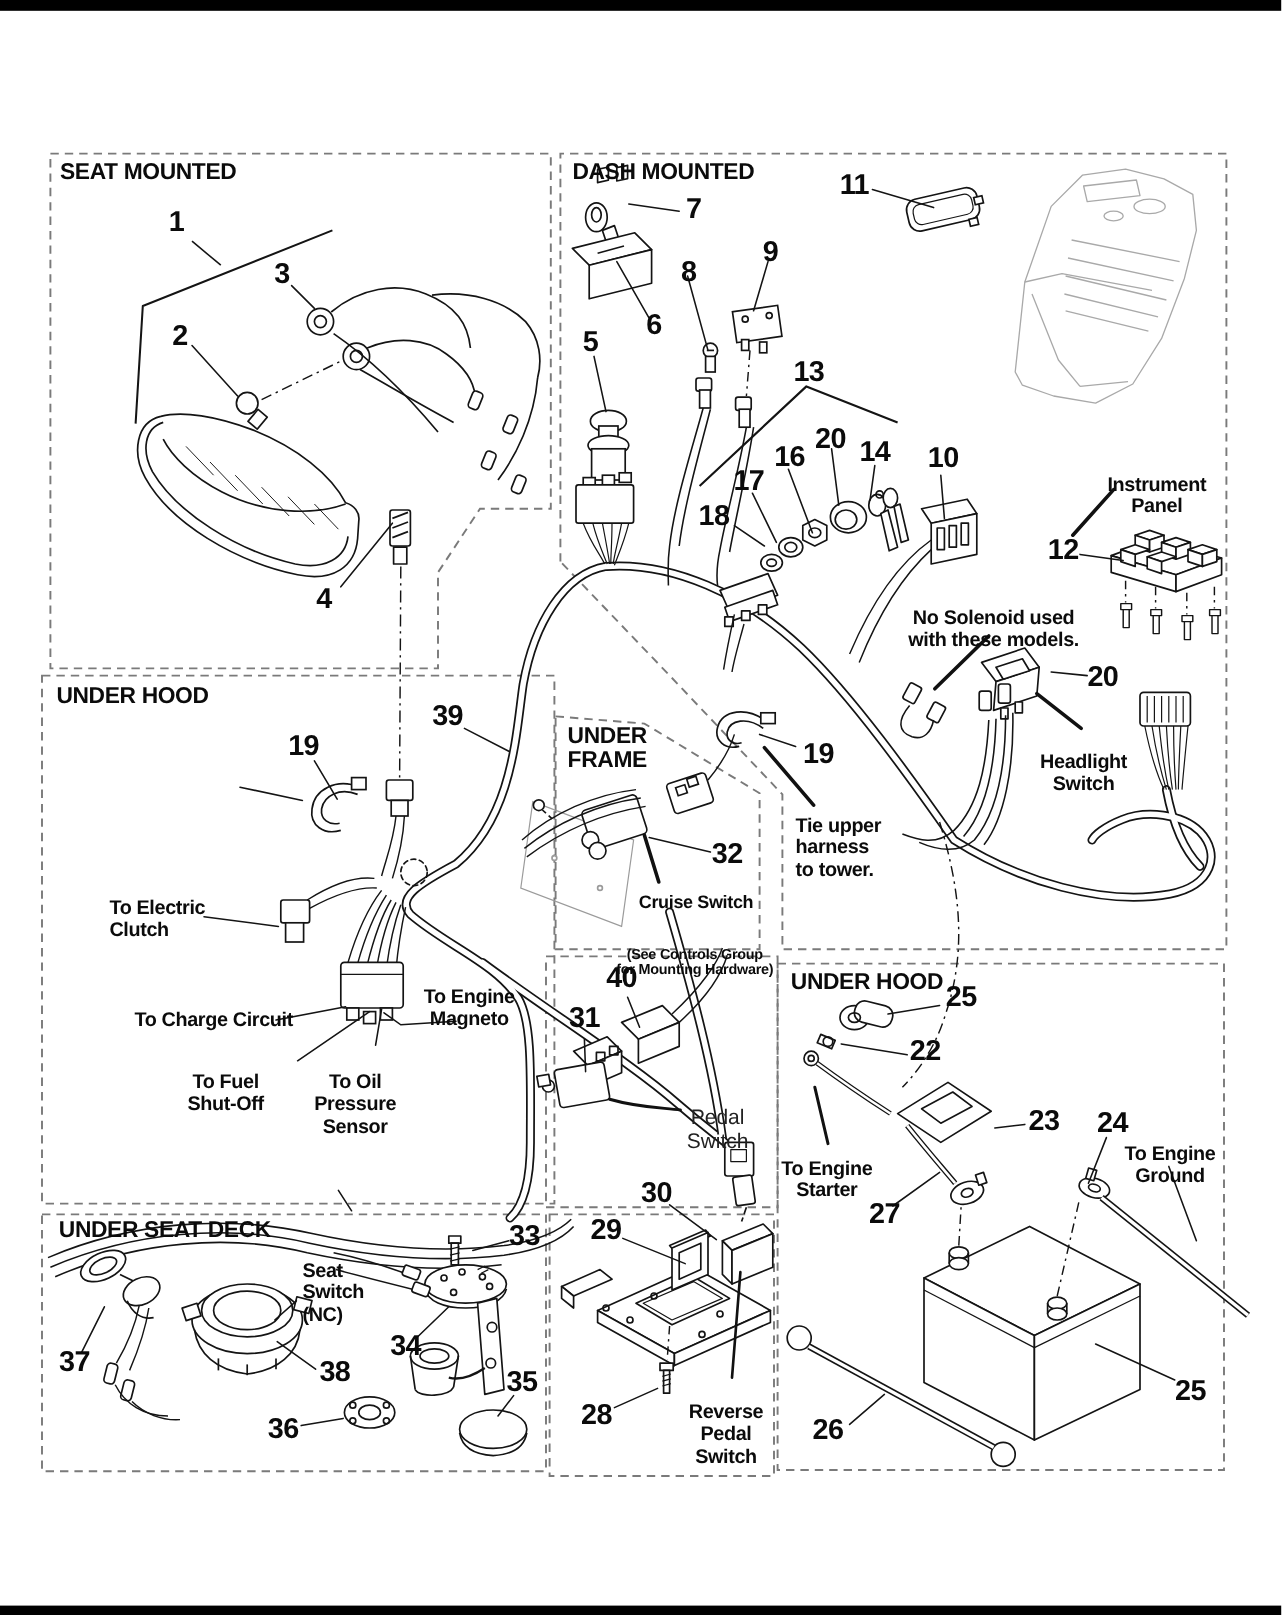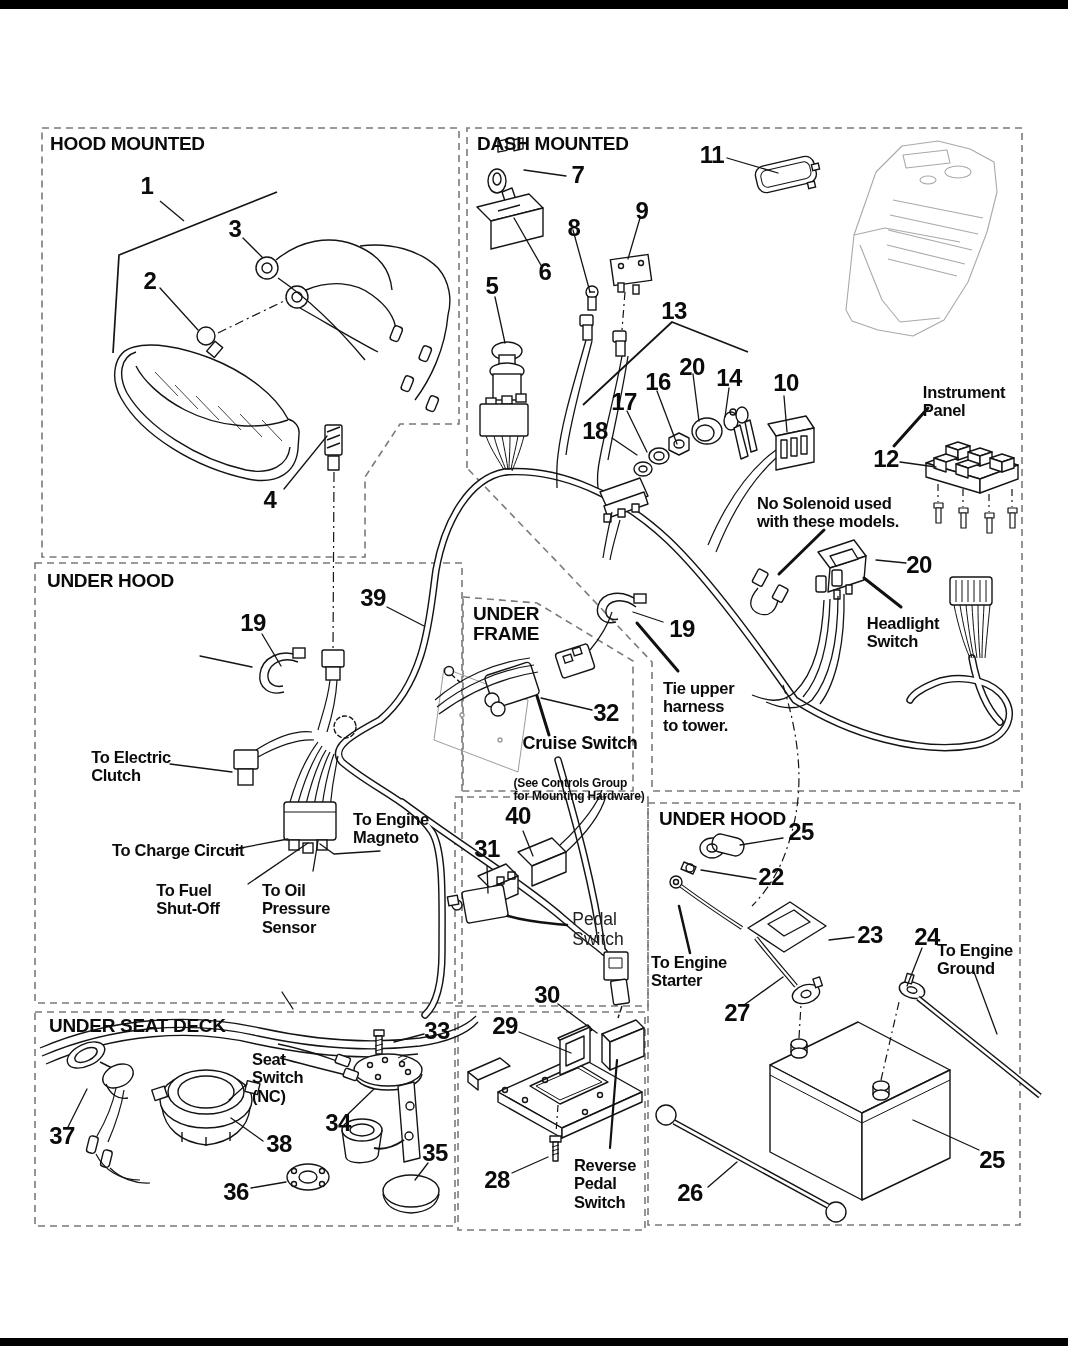--- a/index.html
+++ b/index.html
@@ -3,21 +3,21 @@
 <meta charset="utf-8">
 <style>
   html,body{margin:0;padding:0;background:#ffffff;}
   #page{position:relative;width:1068px;height:1346px;background:#fff;overflow:hidden;
         font-family:"Liberation Sans",sans-serif;}
   svg{position:absolute;left:0;top:0;}
   .t{position:absolute;color:#0b0b0b;font-weight:bold;white-space:pre-line;line-height:1.12;}
   .num{font-size:24px;transform:translate(-50%,-50%);letter-spacing:-0.5px;}
   .title{font-size:19px;letter-spacing:-0.3px;}
   .lbl{font-size:16.5px;letter-spacing:-0.3px;}
-  .ctr{transform:translate(-50%,0);}
+  .ctr{text-align:center;transform:translate(-50%,0);margin-top:12px;}
   .rt{text-align:left;transform:translate(-100%,0);}
   .reg{font-weight:normal;font-size:17.5px;color:#222;letter-spacing:0;}
   .small{font-size:12px;letter-spacing:-0.2px;}
   .torq{font-size:16.5px;line-height:1.17;}
 </style>
 </head>
 <body>
 
 <div id="page">
 
@@ -565,21 +565,21 @@
     <line x1="824" y1="530" x2="779" y2="574"></line>
     <line x1="864" y1="578" x2="901" y2="607"></line>
     <line x1="637" y1="623" x2="678" y2="671"></line>
     <line x1="537" y1="696" x2="549" y2="735"></line>
     <path d="M508,916 C532,923 552,923 567,925" stroke-width="2.5"></path>
     <line x1="690" y1="953" x2="679" y2="906" stroke-width="2.5"></line>
     <line x1="617" y1="1060" x2="610" y2="1148" stroke-width="2.2"></line>
   </g>
 </svg>
 
-<div class="t title" style="left:50px;top:133px">HOOD MOUNTED</div>
+<div class="t title" style="left:50px;top:133px">SEAT MOUNTED</div>
 <div class="t title" style="left:477px;top:133px">DASH MOUNTED</div>
 <div class="t title" style="left:47px;top:570px">UNDER HOOD</div>
 <div class="t title" style="left:473px;top:604px;line-height:1.05">UNDER
 FRAME</div>
 <div class="t title" style="left:659px;top:808px">UNDER HOOD</div>
 <div class="t title" style="left:49px;top:1015px">UNDER SEAT DECK</div>
 
 <div class="t lbl rt" style="left:171px;top:748px;transform:translate(-100%,0)">To Electric
 Clutch</div>
 <div class="t lbl" style="left:112px;top:841px">To Charge Circuit</div>
@@ -594,21 +594,21 @@
 <div class="t lbl ctr" style="left:964px;top:383px">Instrument
 Panel</div>
 <div class="t lbl ctr" style="left:828px;top:494px">No Solenoid used
 with these models.</div>
 <div class="t lbl ctr" style="left:903px;top:614px">Headlight
 Switch</div>
 
 <div class="t lbl" style="left:663px;top:679px">Tie upper
 harness
 to tower.</div>
-<div class="t lbl ctr" style="left:580px;top:733px;font-size:18px">Cruise Switch</div>
+<div class="t lbl ctr" style="left:580px;top:733px;font-size:15px">Cruise Switch</div>
 <div class="t small ctr" style="left:579px;top:777px">(See Controls Group
 for Mounting Hardware)</div>
 <div class="t reg ctr" style="left:598px;top:910px">Pedal
 Switch</div>
 
 <div class="t lbl ctr" style="left:689px;top:953px">To Engine
 Starter</div>
 <div class="t lbl ctr" style="left:975px;top:941px">To Engine
 Ground</div>
 

